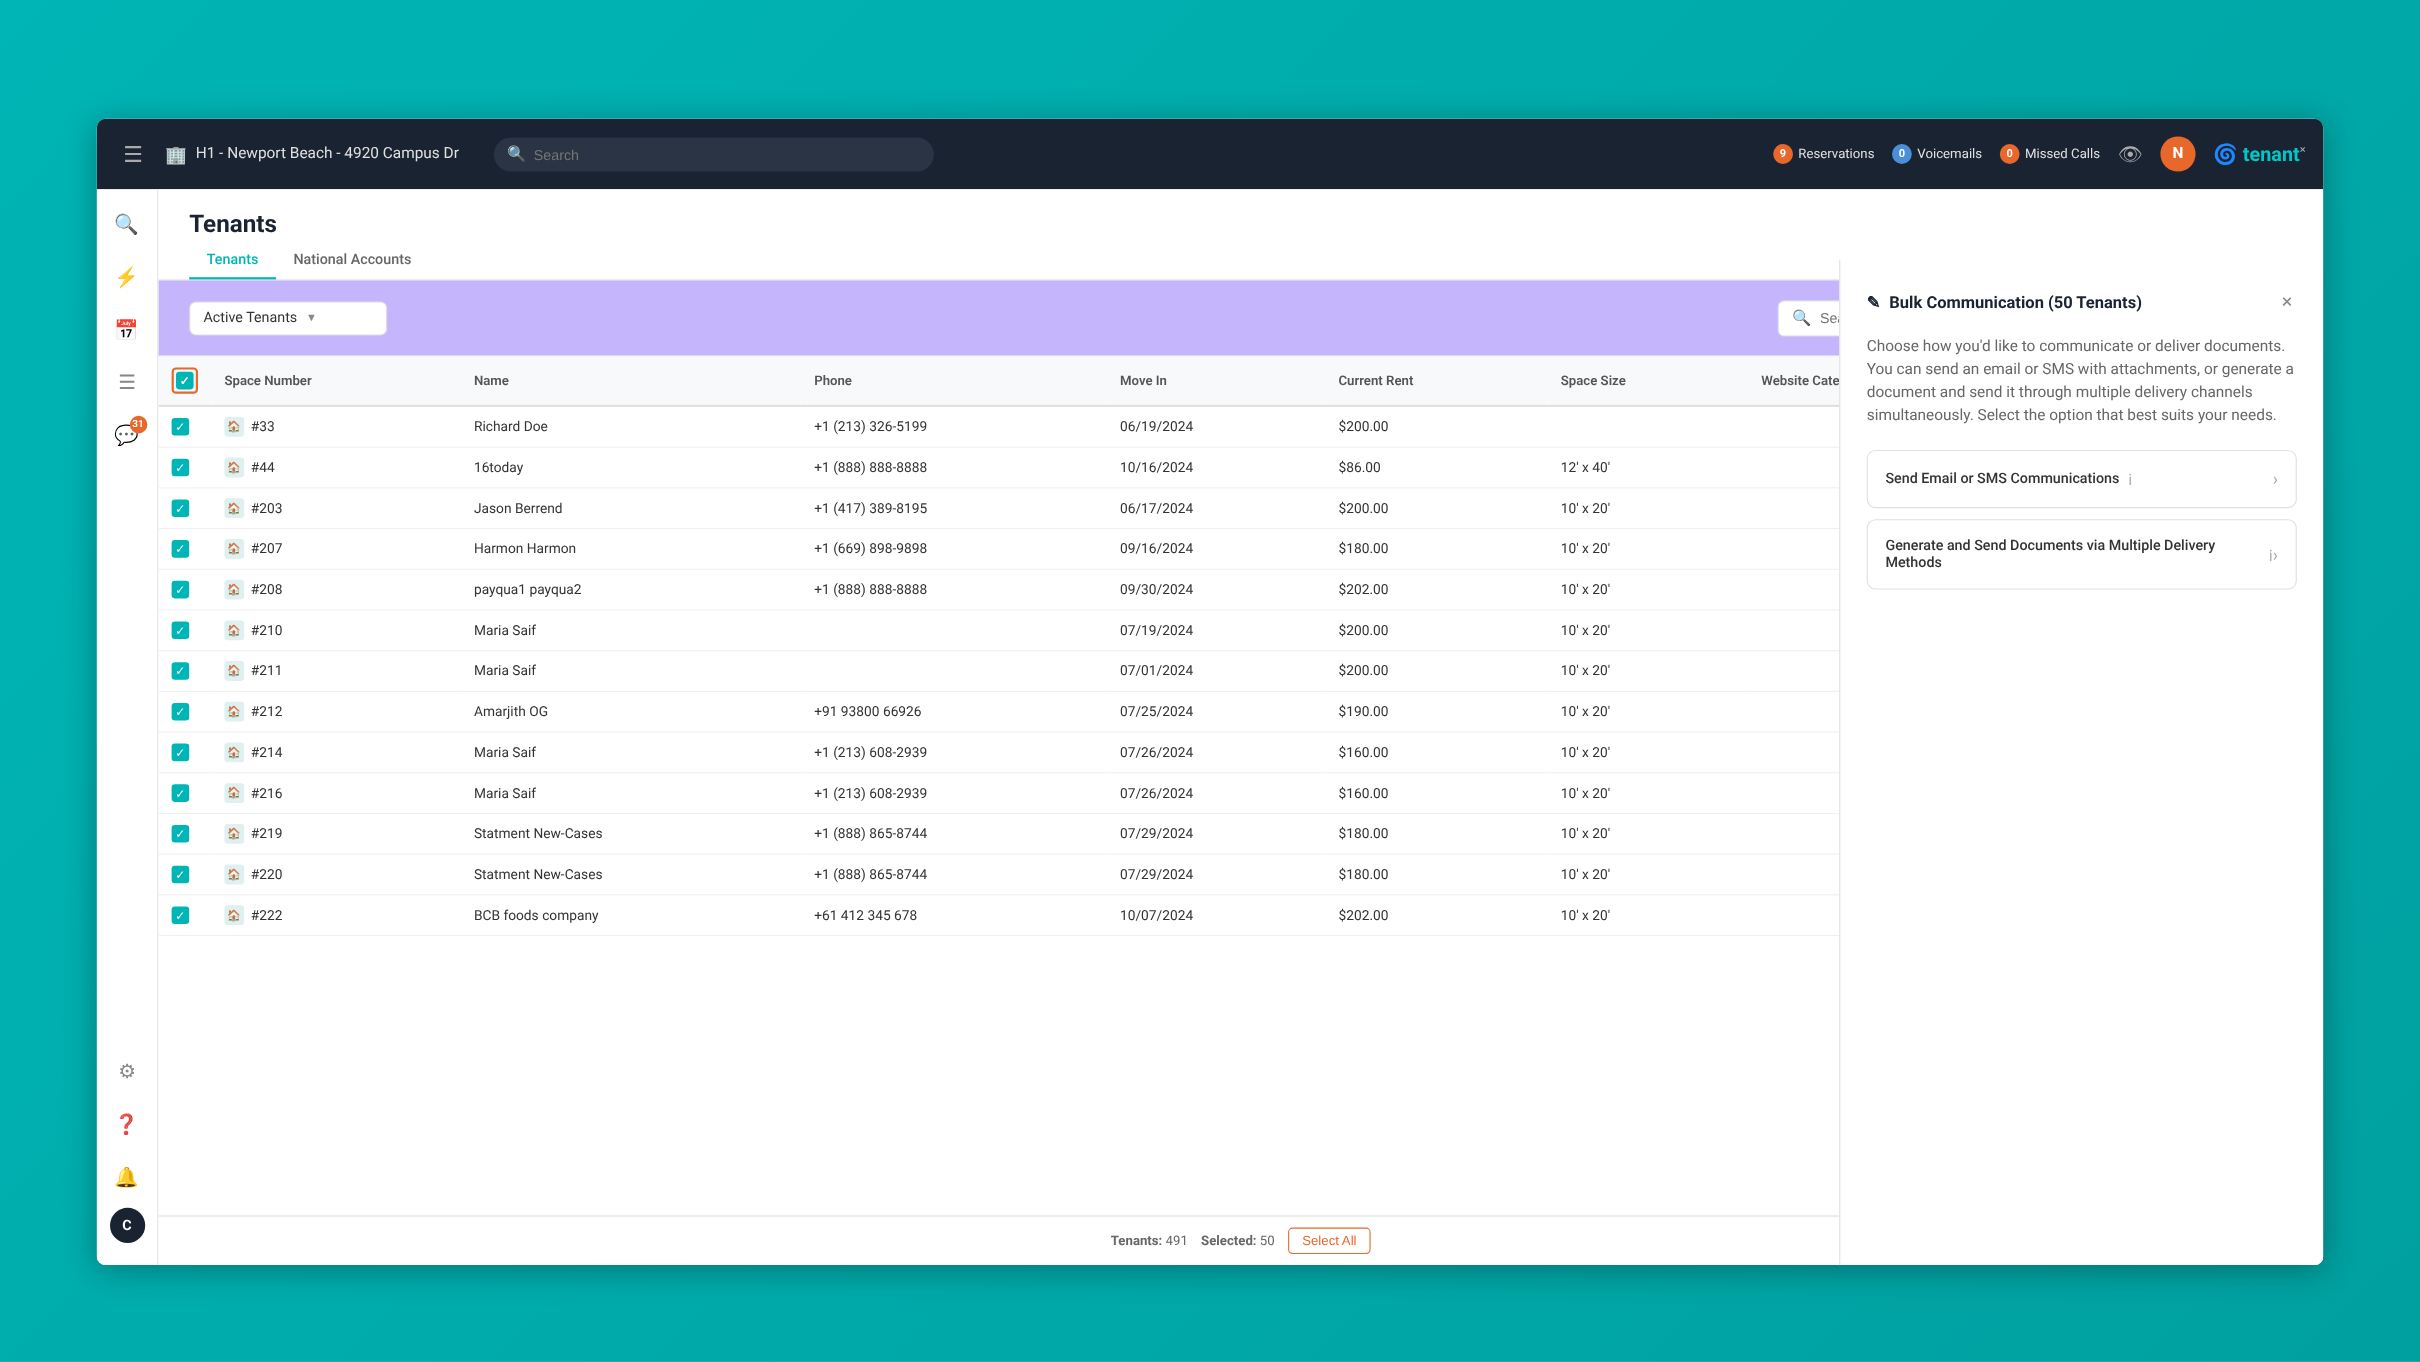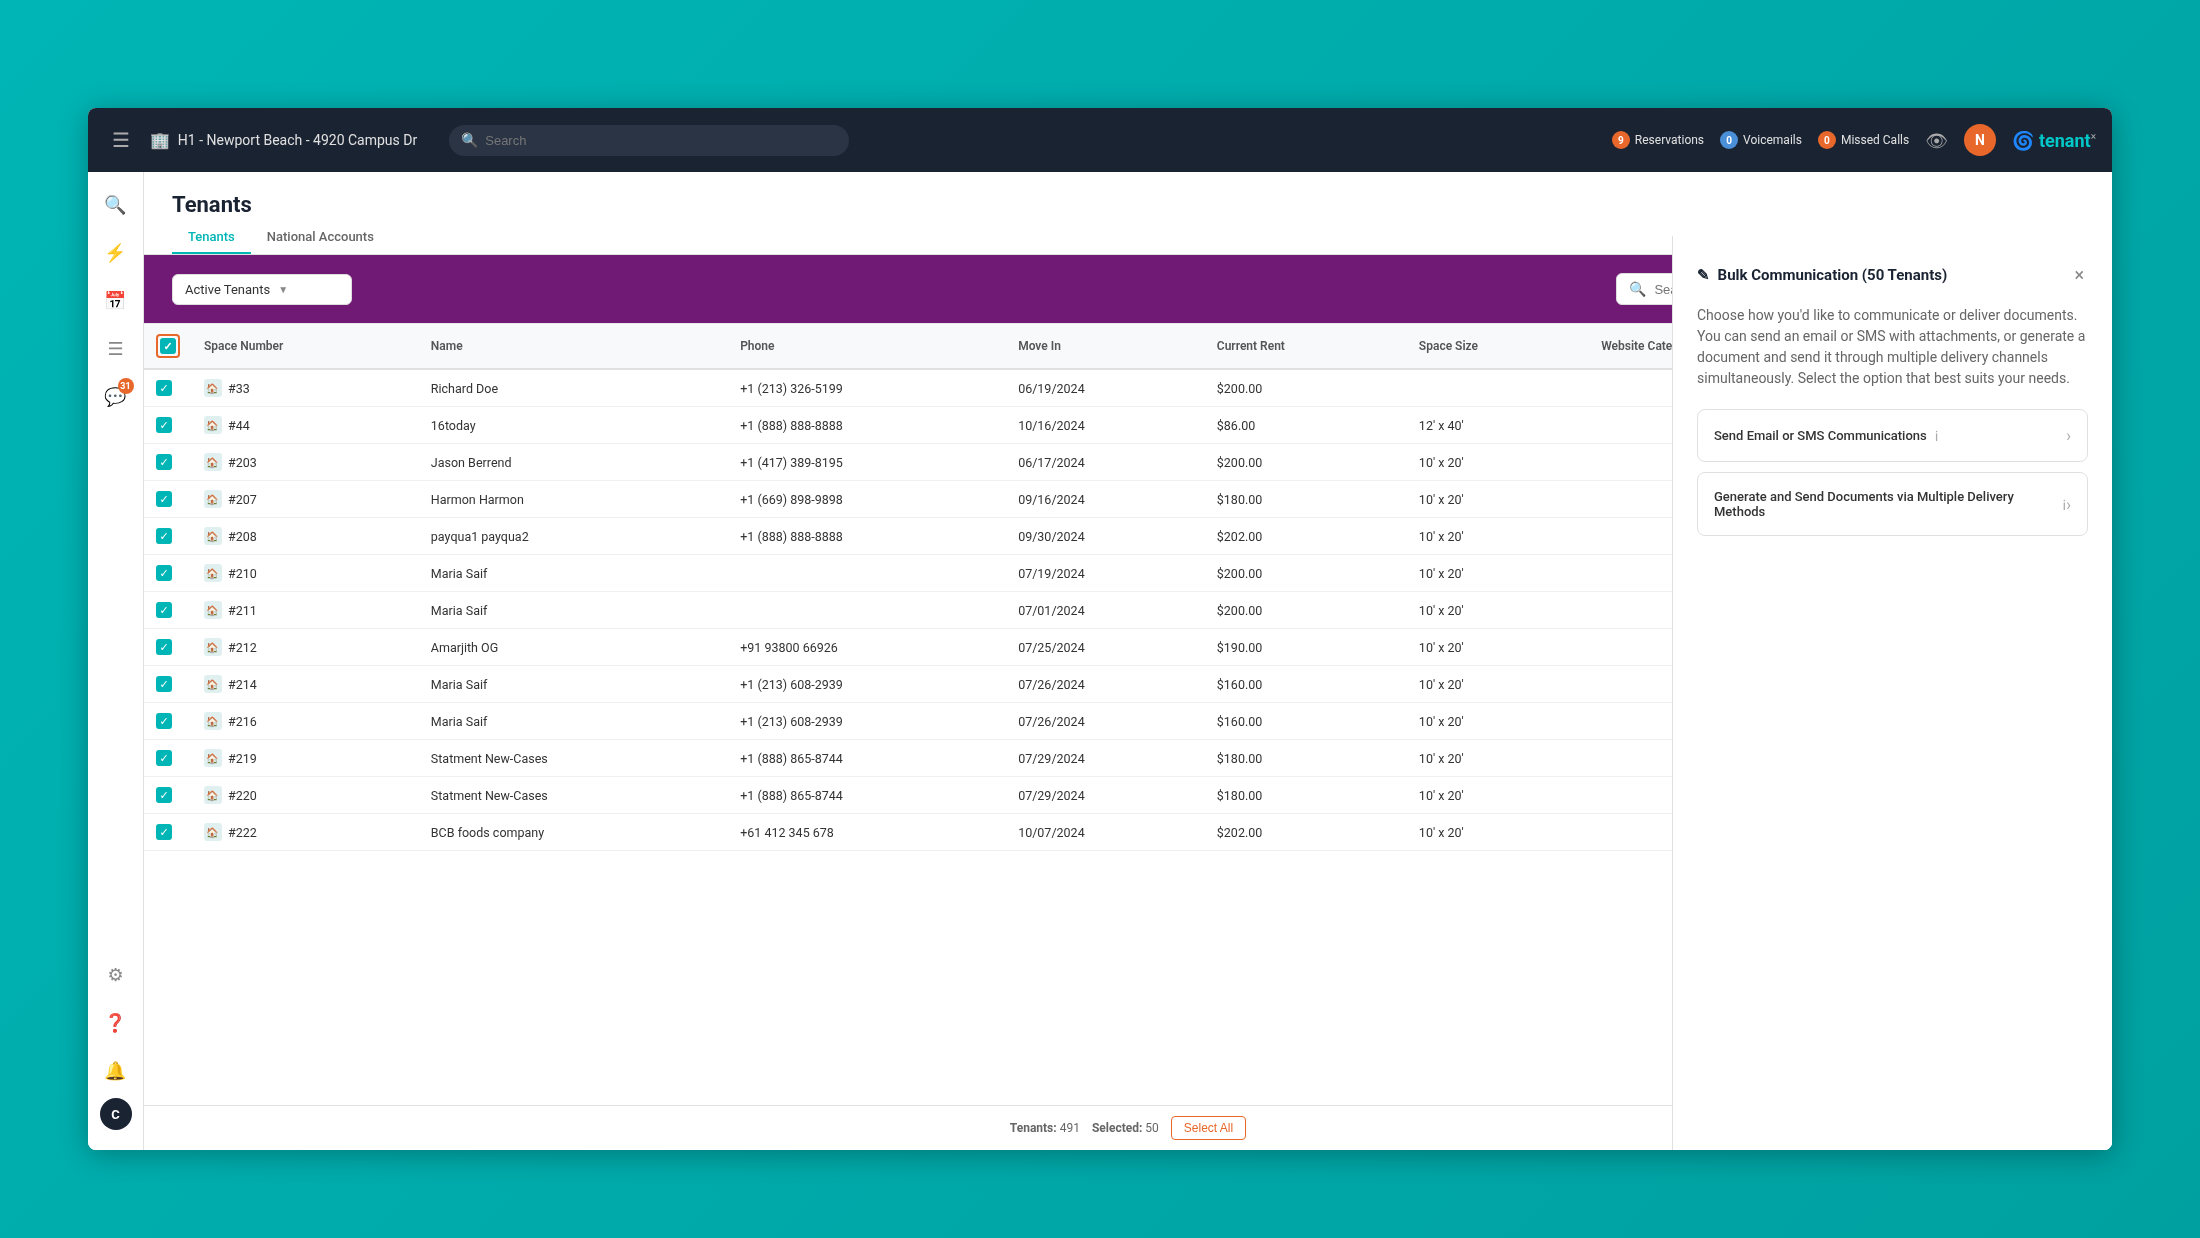--- a/index.html
+++ b/index.html
@@ -247,21 +247,21 @@
       color: #00b5b5;
       border-bottom-color: #00b5b5;
     }
 
     
     .toolbar {
       display: flex;
       align-items: center;
       padding: 12px 28px;
       gap: 12px;
-      background: #701a75;
+      background: #c4b5fd;
       border-bottom: 1px solid #e8e8e8;
     }
     .filter-select {
       display: flex;
       align-items: center;
       gap: 8px;
       background: white;
       border: 1px solid #ddd;
       border-radius: 6px;
       padding: 7px 12px;

